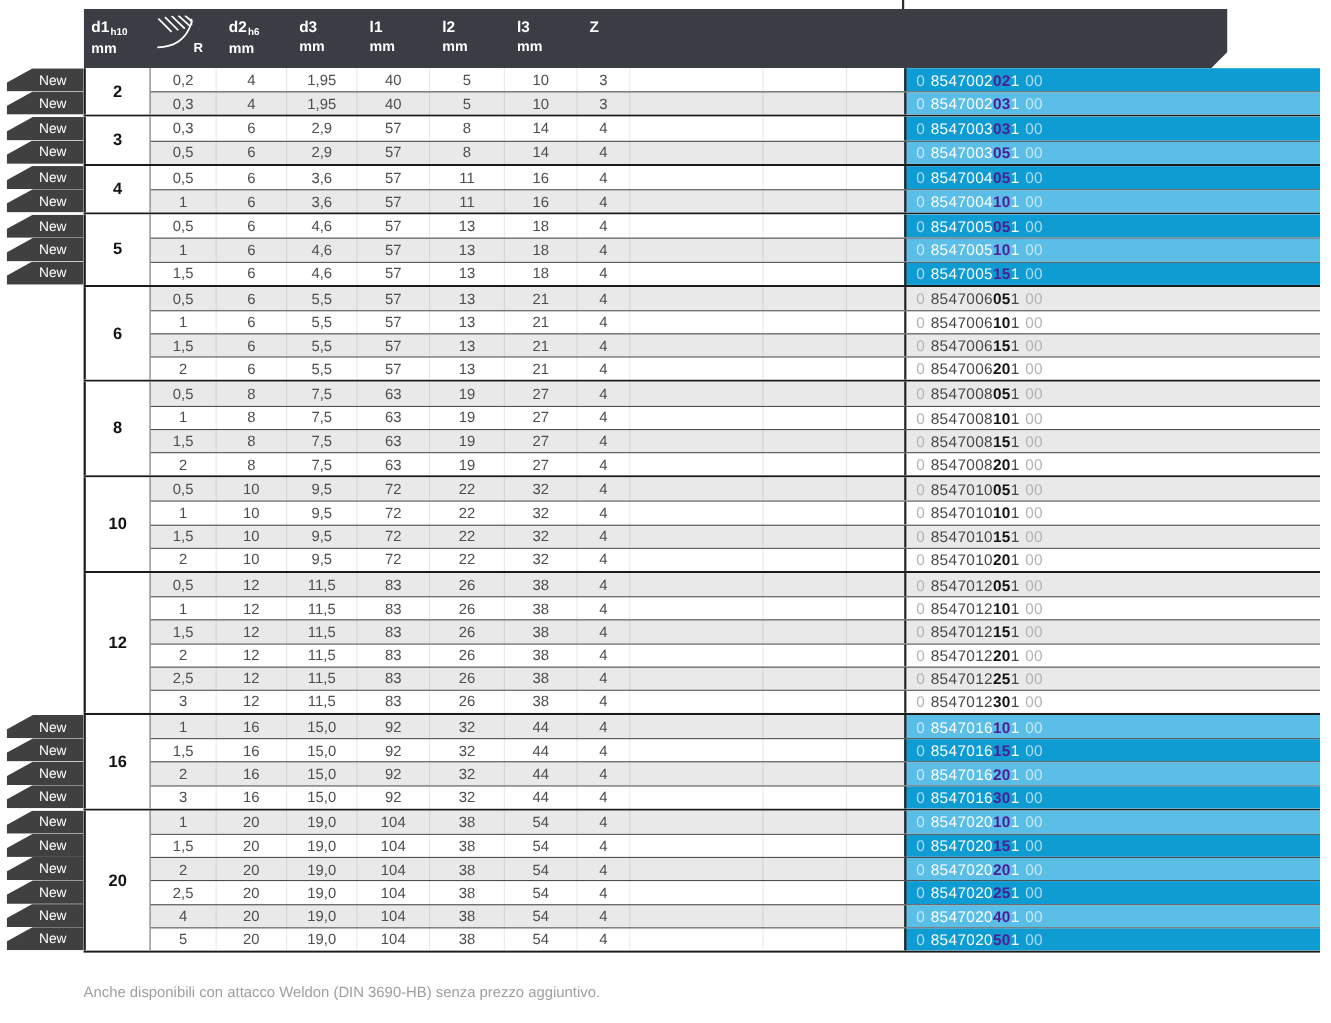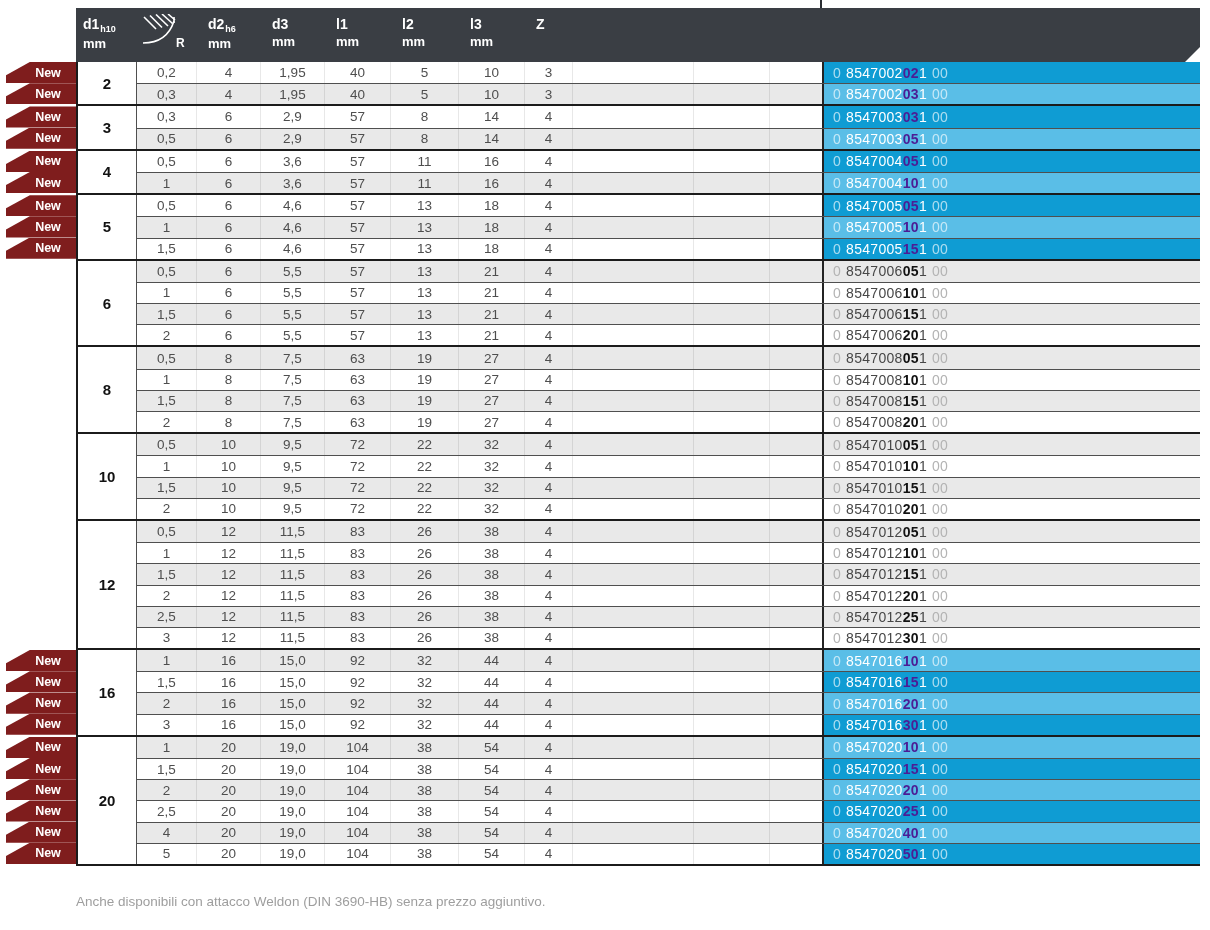--- a/index.html
+++ b/index.html
@@ -4,43 +4,43 @@
 <title>Catalog Table</title>
 <style>
   html,body{margin:0;padding:0;background:#fff;}
   body{font-family:"Liberation Sans","DejaVu Sans",sans-serif;-webkit-font-smoothing:antialiased;}
   .page{position:relative;width:1210px;height:930px;background:#fff;overflow:hidden;}
 
   
   .tick{position:absolute;left:820px;top:0;width:2px;height:9px;background:#2a2d32;}
 
   
-  .thead{margin:8px 0 0 76px;width:1124px;height:54px;background:#3a3e44;display:flex;
+  .thead{margin:8px 0 0 76px;width:1040px;height:54px;background:#3a3e44;display:flex;
          clip-path:polygon(0 0,100% 0,100% calc(100% - 15px),calc(100% - 15px) 100%,0 100%);
          color:#fff;}
   .hcol{box-sizing:border-box;padding:8px 0 0 12px;font-weight:700;font-size:14px;line-height:17px;}
   .hcol .sub{font-size:9px;font-weight:700;position:relative;top:3px;margin-left:1px;}
   .hcol .hunit{display:block;font-size:13px;font-weight:700;}
   .h-d1{padding-left:7px;}
   .h-icon{padding:6px 0 0 4px;}
   .h-art{padding-left:10px;}
   .h-art span{display:block;font-size:14px;line-height:19px;font-weight:700;}
 
   
   .w-d1{width:61px;}.w-r{width:59px;}.w-d2{width:64px;}.w-d3{width:64px;}
   .w-l1{width:66px;}.w-l2{width:68px;}.w-l3{width:66px;}.w-z{width:48px;}
   .w-fill{flex:1;}.w-art{width:378px;}
 
   
   #tbody{width:1200px;}
   .group{display:flex;}
   .badge-rail{width:76px;display:flex;flex-direction:column;}
-  .badge{height:21.2px;width:70px;margin-left:6px;background:#7f1d1d;
+  .badge{height:21.2px;width:70px;margin-left:6px;background:#404040;
          clip-path:polygon(34% 0,100% 0,100% 100%,0 100%,0 62%);
-         color:#fff;font-weight:700;font-size:12.5px;display:flex;align-items:center;
+         color:#fff;font-weight:400;font-size:12.5px;display:flex;align-items:center;
          justify-content:center;padding-left:14px;box-sizing:border-box;}
   .group-main{flex:1;display:flex;border-bottom:2px solid #1b1b1b;}
   .d1-cell{width:61px;box-sizing:border-box;background:#fff;
            border-left:2px solid #1b1b1b;border-right:1px solid #4f4f4f;
            display:flex;align-items:center;justify-content:center;
            font-weight:700;font-size:15px;color:#121212;}
   .group-rows{flex:1;display:flex;flex-direction:column;text-align:center;}
   .row{height:21.2px;box-sizing:border-box;display:flex;}
   .row + .row{border-top:1px solid #4f4f4f;}
   .row-white{background:#ffffff;}

